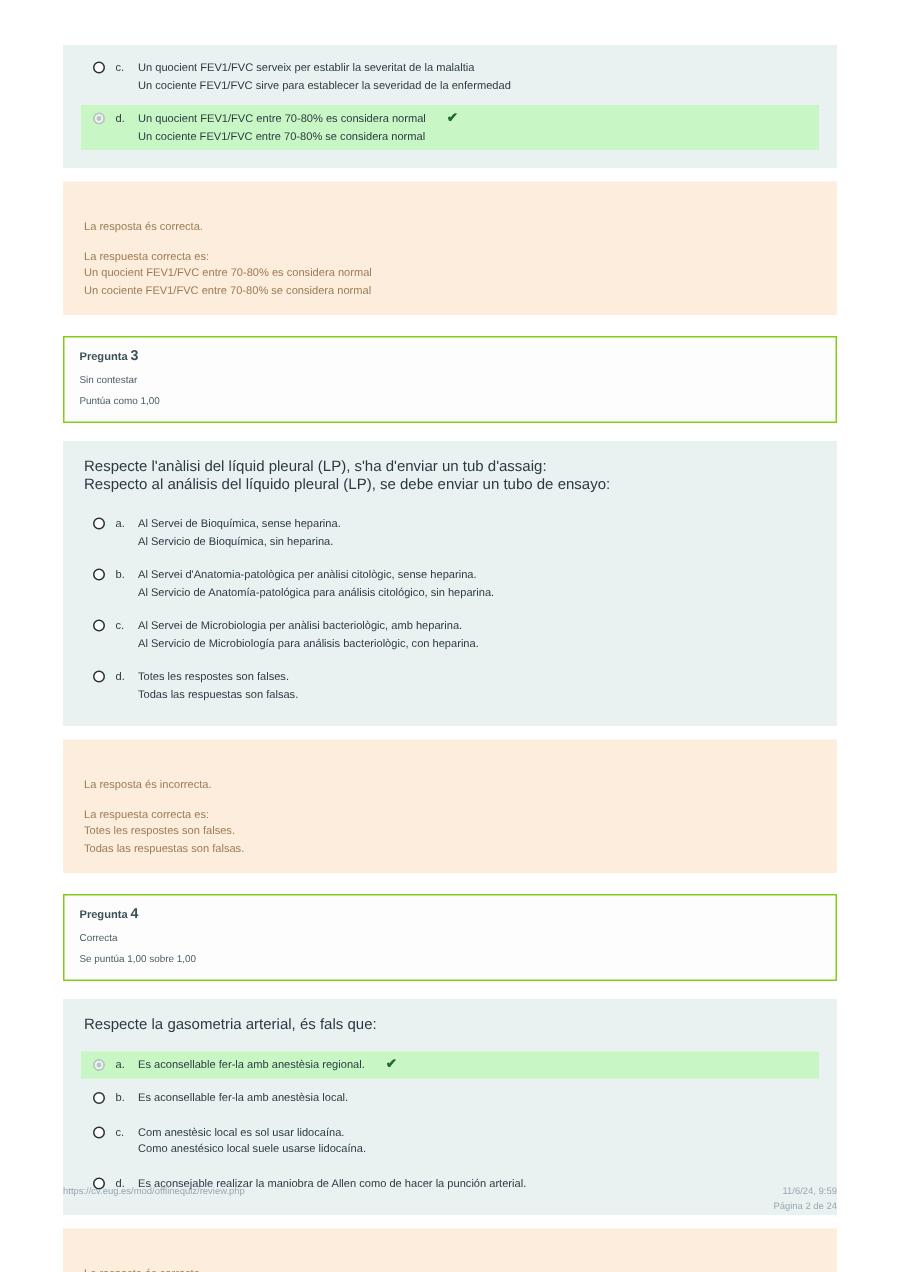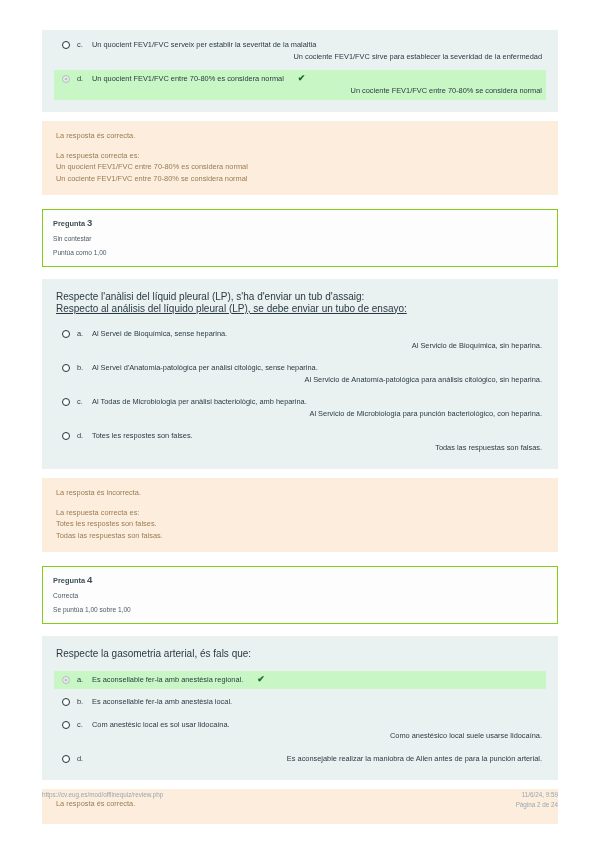--- a/index.html
+++ b/index.html
@@ -40,21 +40,21 @@
   .qbody.top-cont {
     padding-top: 6px;
   }
 
   .qtext {
     font-size: 10px;
     line-height: 11.5px;
     color: #2b3a42;
     margin: 2px 0 0 2px;
   }
-  .qtext .line2 { display: block; text-decoration: underline; }
+  .qtext .line2 { display: block; }
 
   .answers {
     margin-top: 11px;
   }
 
   .opt {
     display: flex;
     align-items: flex-start;
     padding: 3px 4px 4px 4px;
     margin-bottom: 4px;
@@ -91,35 +91,35 @@
     color: #2b3a42;
   }
 
   .opt-text {
     flex: 1 1 auto;
     font-size: 7.4px;
     line-height: 11.5px;
     color: #2b3a42;
     position: relative;
   }
-  .opt-text .l2 { display: block; text-align: right; }
+  .opt-text .l2 { display: block; }
 
   .check {
     color: #1f6b2e;
     font-size: 9px;
     line-height: 11.5px;
     margin-left: 14px;
     font-weight: bold;
   }
   .line-1 { display: inline; }
 
   
   .feedback {
     background: #fceddc;
-    padding: 9px 12px 11px 12px;
+    padding: 24px 12px 11px 12px;
     margin-top: 9px;
     box-sizing: border-box;
     color: #9c7b55;
     font-size: 7.4px;
     line-height: 11.5px;
   }
   .feedback .fb-head { margin: 0 0 8px 2px; }
   .feedback .fb-body { margin: 0 0 0 2px; }
   .feedback .fb-body div { display: block; }
 
@@ -240,22 +240,22 @@
           <span class="opt-text">
             <span class="line-1">Al Servei d'Anatomia-patològica per anàlisi citològic, sense heparina.</span>
             <span class="l2">Al Servicio de Anatomía-patológica para análisis citológico, sin heparina.</span>
           </span>
         </div>
 
         <div class="opt">
           <span class="radio"></span>
           <span class="opt-letter">c.</span>
           <span class="opt-text">
-            <span class="line-1">Al Todas de Microbiologia per anàlisi bacteriològic, amb heparina.</span>
-            <span class="l2">Al Servicio de Microbiología para punción bacteriológico, con heparina.</span>
+            <span class="line-1">Al Servei de Microbiologia per anàlisi bacteriològic, amb heparina.</span>
+            <span class="l2">Al Servicio de Microbiología para análisis bacteriològic, con heparina.</span>
           </span>
         </div>
 
         <div class="opt">
           <span class="radio"></span>
           <span class="opt-letter">d.</span>
           <span class="opt-text">
             <span class="line-1">Totes les respostes son falses.</span>
             <span class="l2">Todas las respuestas son falsas.</span>
           </span>
@@ -310,21 +310,21 @@
           <span class="opt-text">
             <span class="line-1">Com anestèsic local es sol usar lidocaína.</span>
             <span class="l2">Como anestésico local suele usarse lidocaína.</span>
           </span>
         </div>
 
         <div class="opt">
           <span class="radio"></span>
           <span class="opt-letter">d.</span>
           <span class="opt-text">
-            <span class="l2">Es aconsejable realizar la maniobra de Allen antes de para la punción arterial.</span>
+            <span class="l2">Es aconsejable realizar la maniobra de Allen como de hacer la punción arterial.</span>
           </span>
         </div>
       </div>
     </div>
 
     <div class="feedback" style="padding-bottom:14px">
       <div class="fb-head" style="margin-bottom:0">La resposta és correcta.</div>
     </div>
 
   </div>

